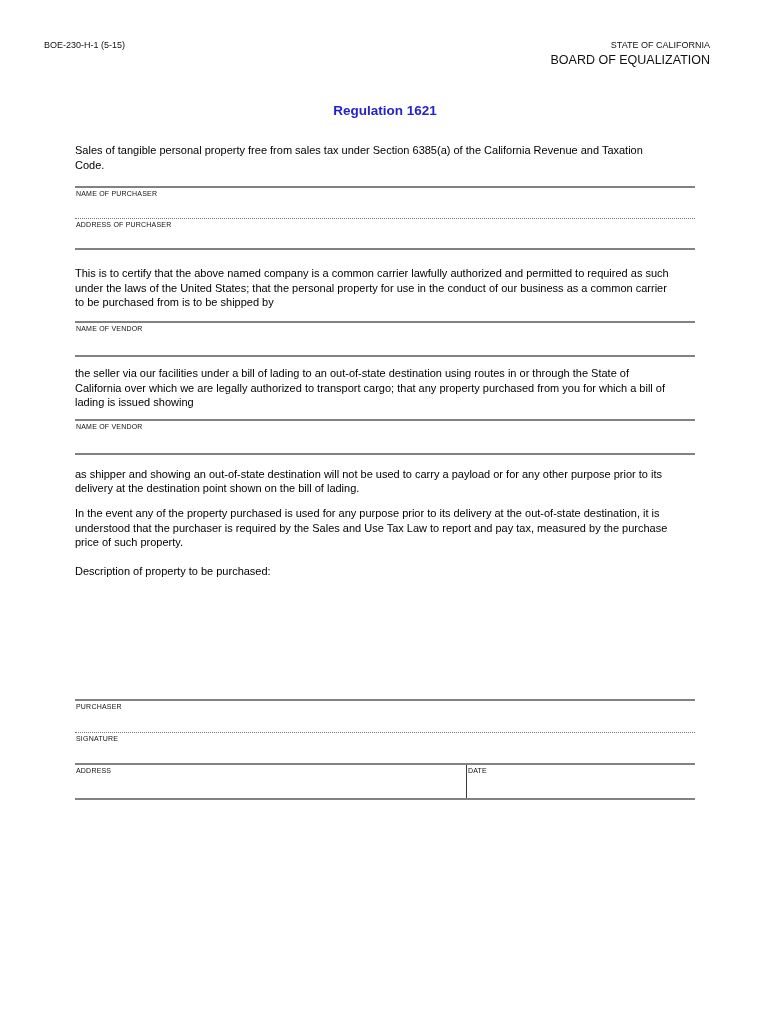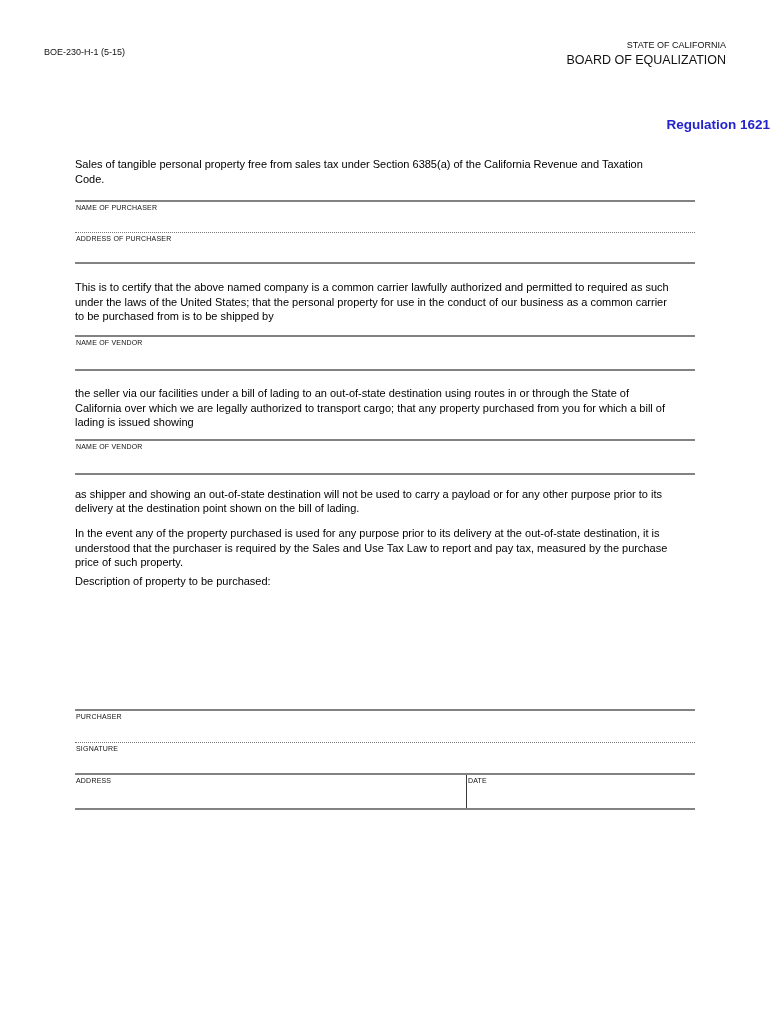--- a/index.html
+++ b/index.html
@@ -13,22 +13,22 @@
     height: 1024px;
     background: #ffffff;
     font-family: "Liberation Sans", "DejaVu Sans", sans-serif;
     color: #000;
     overflow: hidden;
   }
   
   .header {
     display: flex;
     justify-content: space-between;
-    align-items: center;
-    padding: 40px 44px 0 44px;
+    align-items: flex-start;
+    padding: 40px 60px 0 44px;
   }
   .form-number {
     font-size: 9px;
     margin-bottom: 3px;
     color: #111;
   }
   .cert-title {
     font-size: 12px;
     font-weight: bold;
     line-height: 17.5px;
@@ -41,41 +41,41 @@
     font-size: 9px;
     margin-bottom: 3px;
     color: #111;
   }
   .board-line {
     font-size: 12.5px;
     color: #111;
   }
   
   .regulation {
-    margin-top: 50px;
-    text-align: right;
+    margin-top: 36px;
+    text-align: center;
     font-size: 13.5px;
     font-weight: bold;
   }
   
   .body {
     margin: 0 75px;
   }
   .para {
     font-size: 11px;
     line-height: 14.6px;
     white-space: pre-line;
     margin: 0;
   }
   .p-intro    { margin-top: 25px; }
   .p-certify  { margin-top: 16px; }
-  .p-seller   { margin-top: 15px; }
+  .p-seller   { margin-top: 9px; }
   .p-shipper  { margin-top: 12px; }
   .p-event    { margin-top: 10px; }
-  .p-desc     { margin-top: 4px; }
+  .p-desc     { margin-top: 14px; }
   
   .field-group { }
   .fg-top { margin-top: 14px; }
   .field {
     border-top: 2px solid #828282;
     box-sizing: border-box;
   }
   .field.inner {
     border-top: 1px dotted #777;
   }

